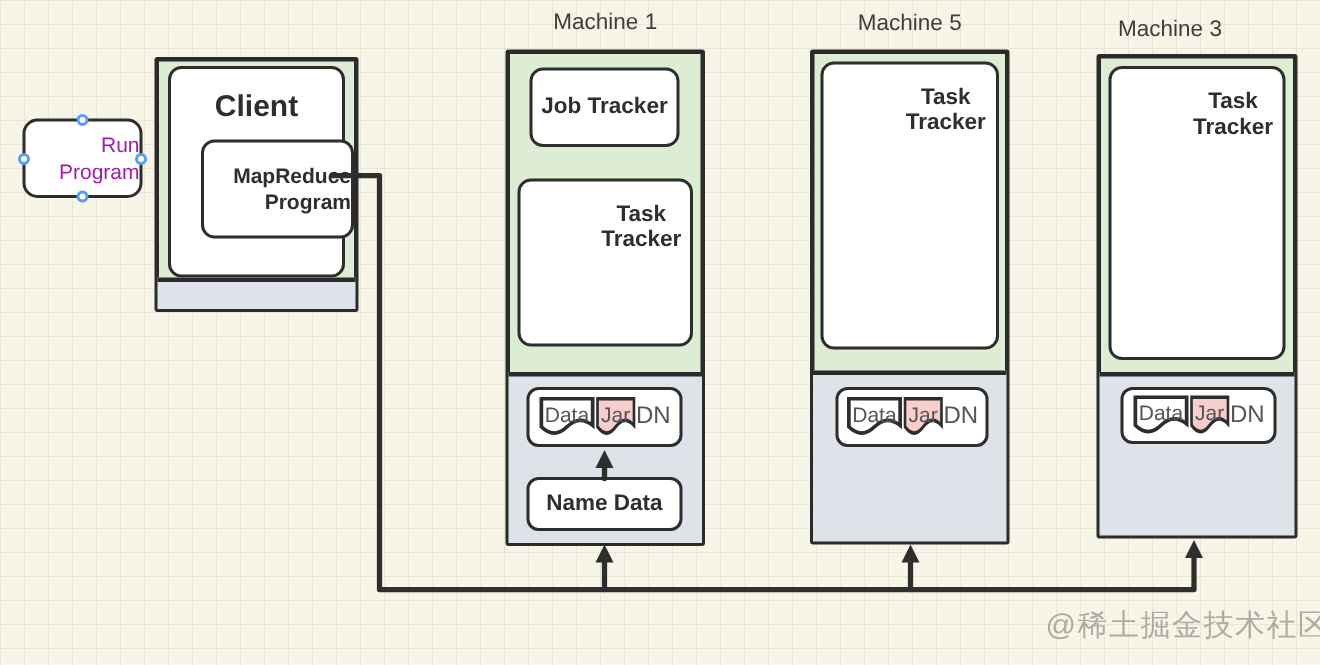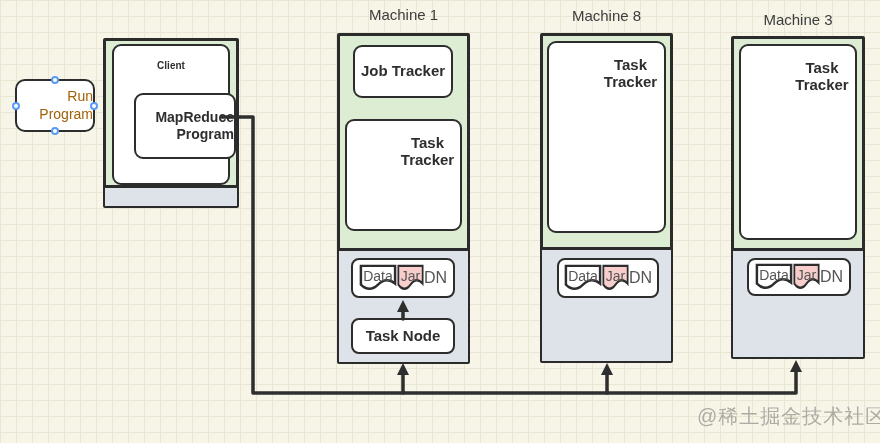--- a/index.html
+++ b/index.html
@@ -10,21 +10,21 @@
       linear-gradient(#eae6d4 1px, transparent 1px),
       linear-gradient(90deg, #eae6d4 1px, transparent 1px);
     background-size:16px 16px;
     font-family:"Liberation Sans", sans-serif;
     color:#2e2e2e;
   }
   .node{position:absolute;box-sizing:border-box;background:#fff;border:2.5px solid #2d2d2d;border-radius:9px;}
   .machine{position:absolute;box-sizing:border-box;background:#dcedd3;border:3px solid #2b2b2b;border-radius:2px;z-index:4;}
   .rack{position:absolute;left:-1px;right:-1px;bottom:-1px;box-sizing:border-box;background:#dde3e8;border-top:3px solid #2b2b2b;}
   .machine-label{position:absolute;text-align:center;font-size:15px;color:#3d3d3d;z-index:4;}
-  .title{font-weight:bold;font-size:10px;text-align:center;}
+  .title{font-weight:bold;font-size:20px;text-align:center;}
   .center-txt{display:flex;align-items:center;justify-content:center;text-align:right;font-weight:bold;font-size:14px;line-height:1.25;height:100%;}
   .top-txt{padding-top:13px;text-align:center;font-weight:bold;font-size:15px;padding-left:48px;}
   .dn-box{display:flex;align-items:center;justify-content:center;gap:0;}
   .doc{position:relative;display:flex;align-items:center;justify-content:center;}
   .doc svg{position:absolute;left:0;top:0;width:100%;height:100%;}
   .doc span{position:relative;font-size:14px;color:#555;margin-top:-4px;}
   .dn-label{font-size:16px;color:#555;}
   .handle{position:absolute;width:8px;height:8px;border:2px solid #5b9bf8;background:#fff;border-radius:50%;box-sizing:border-box;z-index:5;}
   #connector-layer{position:absolute;left:0;top:0;z-index:5;pointer-events:none;}
   #bar{position:absolute;left:255px;top:400px;width:546px;height:25px;box-sizing:border-box;
@@ -46,40 +46,40 @@
     </g>
     <g fill="#2e2e2e" stroke="none">
       <polygon points="796,360 790,372 802,372"></polygon>
       <polygon points="403,363 397,375 409,375"></polygon>
       <polygon points="607,363 601,375 613,375"></polygon>
       <polygon points="403,300 397,312 409,312"></polygon>
     </g>
   </svg>
 
   <div class="node" style="left:15px;top:79px;width:80px;height:53px;border-radius:10px;">
-    <div class="center-txt" style="font-weight:normal;color:#a16207;">Run Program</div>
+    <div class="center-txt" style="font-weight:normal;color:#a21caf;">Run Program</div>
     <span class="handle" style="left:50%;top:-5px;margin-left:-4px;"></span>
     <span class="handle" style="left:50%;bottom:-5px;margin-left:-4px;"></span>
     <span class="handle" style="left:-5px;top:50%;margin-top:-4px;"></span>
     <span class="handle" style="right:-5px;top:50%;margin-top:-4px;"></span>
   </div>
 
   <div class="machine" style="left:103px;top:38px;width:136px;height:170px;">
     <div class="node" style="left:6px;top:3px;width:118px;height:141px;border-width:2px;">
       <div class="title" style="margin-top:14px;">Client</div>
     </div>
     <div class="node" style="left:28px;top:52px;width:102px;height:66px;">
       <div class="center-txt">MapReduce Program</div>
     </div>
     <div class="rack" style="height:21px;"></div>
   </div>
 
   <div class="machine-label" style="left:337px;top:6px;width:133px;text-align:center;">Machine 1</div>
-  <div class="machine-label" style="left:540px;top:7px;width:133px;">Machine 8</div>
-  <div class="machine-label" style="left:731px;top:11px;width:134px;">Machine 3</div>
+  <div class="machine-label" style="left:540px;top:7px;width:133px;">Machine 5</div>
+  <div class="machine-label" style="left:713px;top:11px;width:134px;">Machine 3</div>
 
   <div class="machine" style="left:337px;top:33px;width:133px;height:331px;">
     <div class="node" style="left:13px;top:9px;width:100px;height:53px;">
       <div class="center-txt" style="font-size:15px;">Job Tracker</div>
     </div>
     <div class="node top-txt" style="left:5px;top:83px;width:117px;height:112px;"><span>Task Tracker</span></div>
     <div class="rack" style="height:114px;"></div>
     <div class="node dn-box" style="left:11px;top:222px;width:104px;height:40px;border-radius:8px;">
       <span class="doc" style="width:38px;height:28px;">
         <svg viewBox="0 0 40 30" preserveAspectRatio="none">
@@ -89,21 +89,21 @@
       </span>
       <span class="doc" style="width:27px;height:28px;">
         <svg viewBox="0 0 40 30" preserveAspectRatio="none">
           <path d="M2,2 L38,2 L38,21 C32,16 26,16 20,22 C14,28 8,28 2,22 Z" fill="#f8cecc" stroke="#2d2d2d" stroke-width="2.6"></path>
         </svg>
         <span>Jar</span>
       </span>
       <span class="dn-label">DN</span>
     </div>
     <div class="node" style="left:11px;top:282px;width:104px;height:36px;border-radius:8px;">
-      <div class="center-txt" style="font-size:15px;">Task Node</div>
+      <div class="center-txt" style="font-size:15px;">Name Data</div>
     </div>
   </div>
 
   <div class="machine" style="left:540px;top:33px;width:133px;height:330px;">
     <div class="node top-txt" style="left:4px;top:5px;width:119px;height:192px;"><span>Task Tracker</span></div>
     <div class="rack" style="height:114px;"></div>
     <div class="node dn-box" style="left:14px;top:222px;width:102px;height:40px;border-radius:8px;">
       <span class="doc" style="width:38px;height:28px;">
         <svg viewBox="0 0 40 30" preserveAspectRatio="none">
           <path d="M2,2 L38,2 L38,21 C32,16 26,16 20,22 C14,28 8,28 2,22 Z" fill="#ffffff" stroke="#2d2d2d" stroke-width="2.6"></path>

